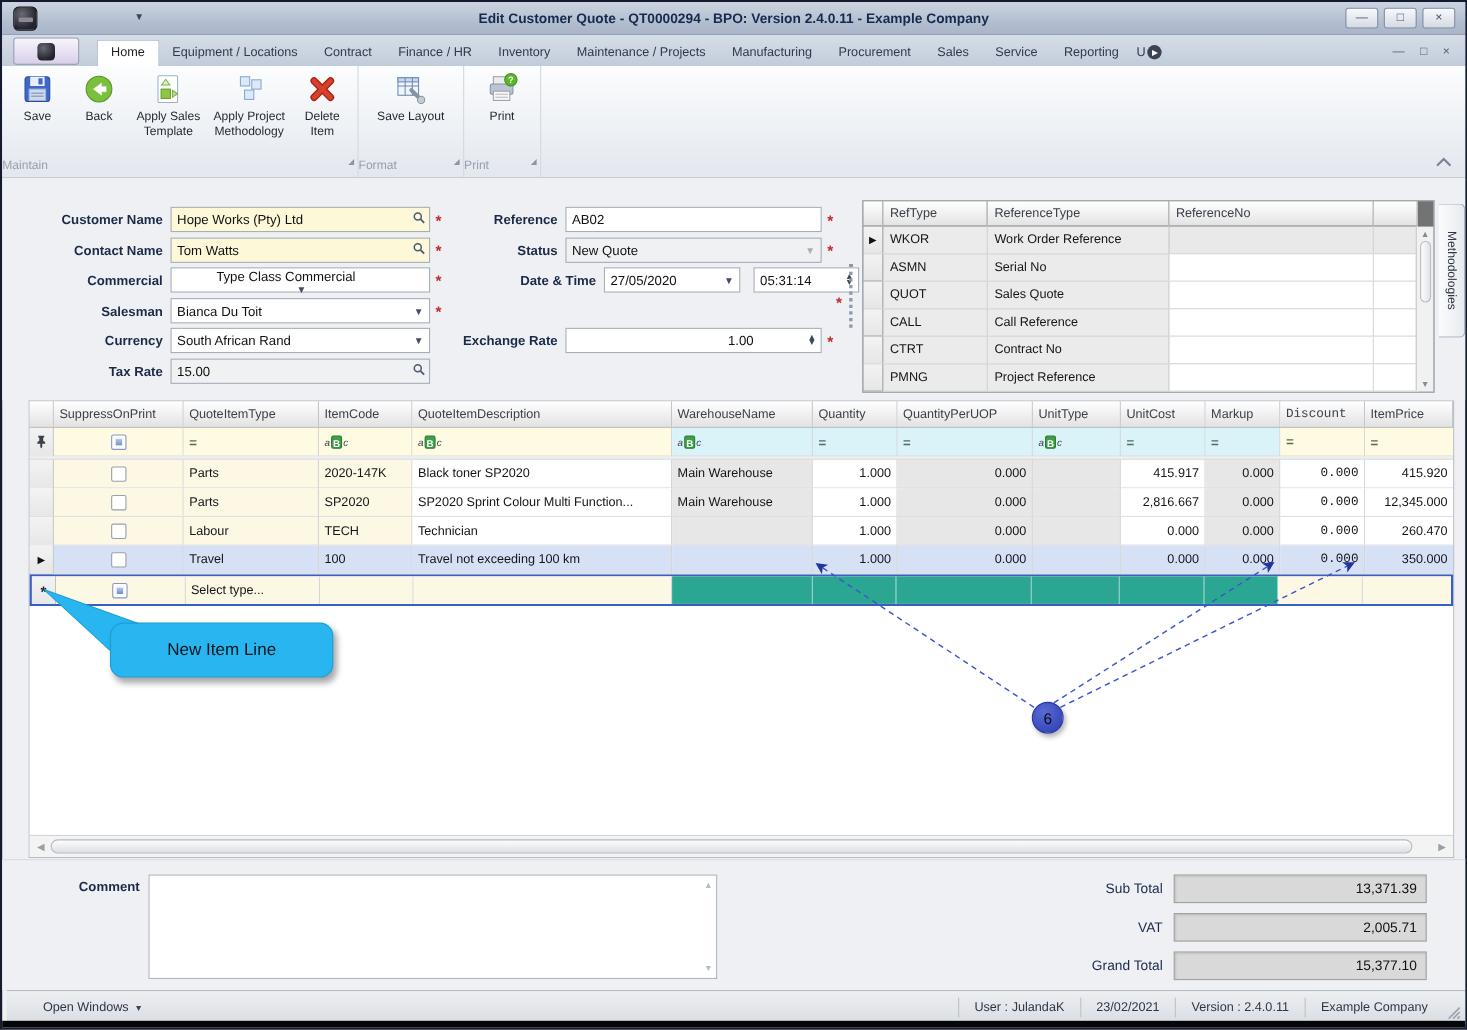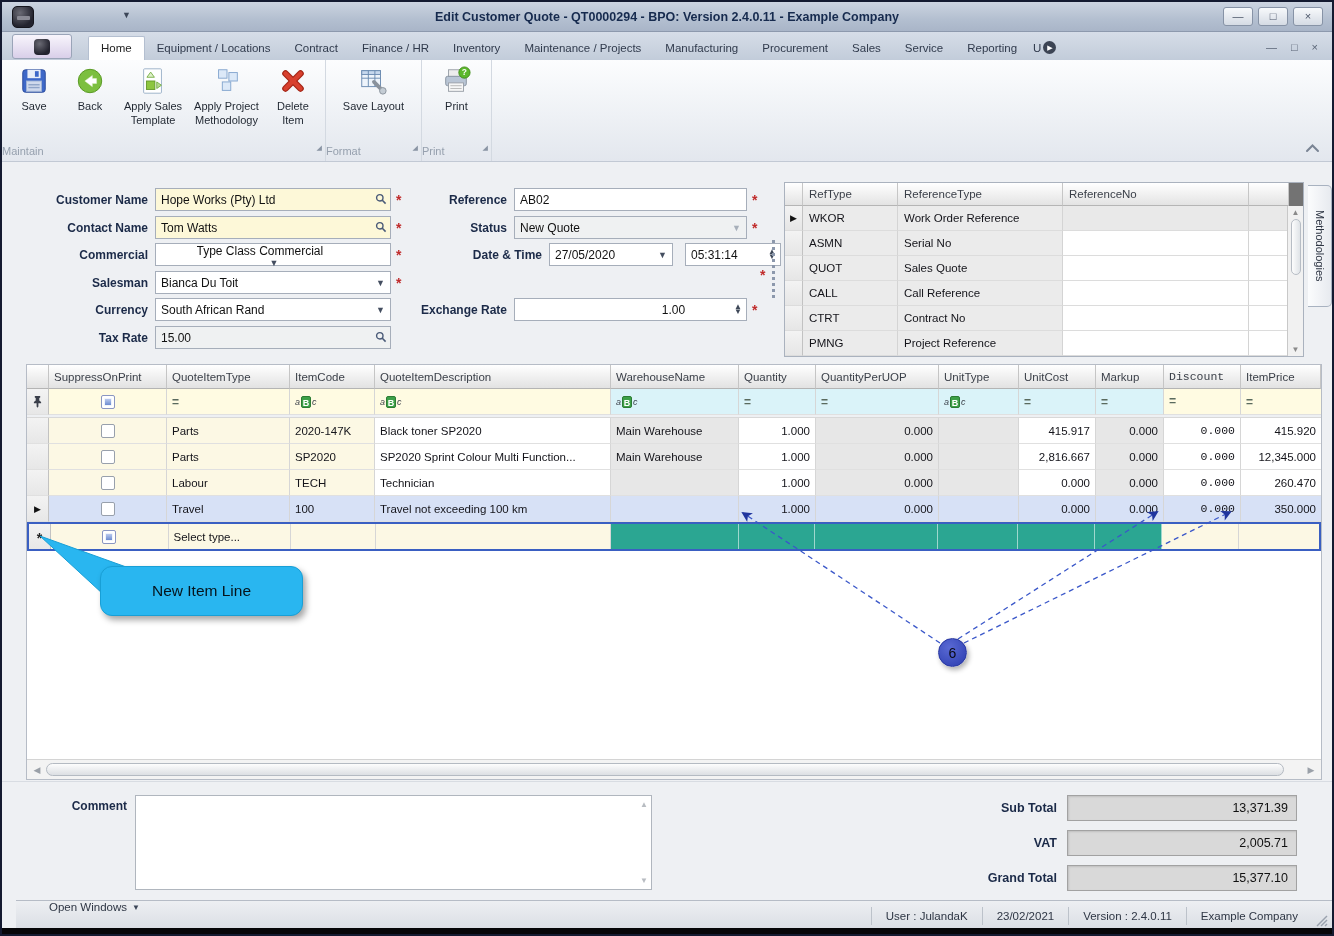--- a/index.html
+++ b/index.html
@@ -125,28 +125,28 @@
     border:1px solid #b4bac2; border-radius:7px; }
 
   
   .bottompanel { position:absolute; left:0; right:0; top:779px; height:119px; background:#eef0f3; border-top:1px solid #d8dce2; }
   .comment-label { position:absolute; left:55px; top:17px; width:70px; text-align:right; font-weight:bold; font-size:12px; color:#1b2a48; }
   .comment-box { position:absolute; left:133px; top:13px; width:517px; height:95px; border:1px solid #b0b6be; background:#fff; }
   .comment-box textarea { width:100%; height:100%; border:none; outline:none; resize:none; font-family:inherit; font-size:12px; padding:4px; background:transparent; }
   .cb-up { position:absolute; right:3px; top:4px; font-size:8px; color:#b8bcc2; }
   .cb-dn { position:absolute; right:3px; bottom:4px; font-size:8px; color:#b8bcc2; }
   .total-row { position:absolute; display:flex; align-items:center; height:26px; }
-  .tlabel { width:175px; text-align:right; font-weight:bold; font-size:12.5px; color:#1b2a48; margin-right:10px; }
+  .tlabel { width:175px; text-align:right; font-weight:normal; font-size:12.5px; color:#1b2a48; margin-right:10px; }
   .tvalue { width:230px; height:26px; background:#d9d9d9; border:1px solid #a2a2a2; box-shadow:inset 1px 1px 2px rgba(0,0,0,0.12);
     display:flex; align-items:center; justify-content:flex-end; padding:0 8px; font-size:12.5px; color:#111; }
 
   
-  .statusbar { position:absolute; left:14px; right:0; top:898px; height:31px;
+  .statusbar { position:absolute; left:4px; right:0; top:898px; height:31px;
     background:linear-gradient(#edeff2,#d9dde3); border-top:1px solid #b6bcc6;
-    display:flex; align-items:flex-start; font-size:11.5px; color:#2e3644;padding-left:13px; }
+    display:flex; align-items:center; font-size:11.5px; color:#2e3644;padding-left:13px; }
   .sb-left { margin-left:20px; display:flex; align-items:center; gap:5px; }
   .sb-right { margin-left:auto; display:flex; align-items:center; height:100%; }
   .sb-seg { padding:0 14px; display:flex; align-items:center; height:60%; border-left:1px solid #bcc2ca; }
   .sb-grip { width:14px; height:14px; margin:8px 4px 0 2px; }
   .blackstrip { position:absolute; left:0; right:0; bottom:0; height:6px; background:#060608; }
 
   
   .overlay { position:absolute; inset:0; width:1334px; height:936px; pointer-events:none; z-index:50; }
   .callout-bubble { position:absolute; left:98px; top:564px; width:203px; height:50px; background:#29b6f0;
     border:1px solid #189fd6; border-radius:12px; box-shadow:3px 4px 6px rgba(0,0,0,0.35);

